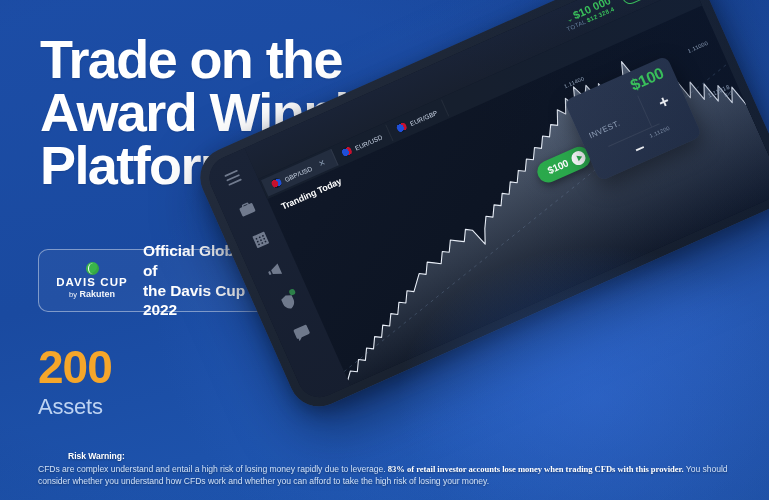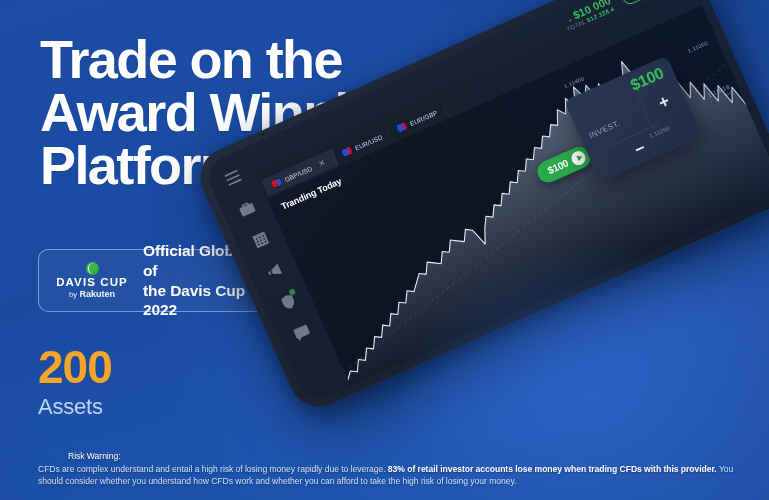--- a/index.html
+++ b/index.html
@@ -70,22 +70,22 @@
     color:#bdd3f2;font-size:22px;margin-top:4px;letter-spacing:-.2px;
   }
 
   
   .risk{
     position:absolute;left:38px;top:450px;width:712px;
     color:#cfe0f7;font-size:8.6px;line-height:1.48;
     letter-spacing:-.05px;
     text-shadow:0 1px 2px rgba(0,0,0,.35);
   }
-  .risk .rw-title{color:#ffffff;font-weight:normal;display:block;padding-left:30px;}
-  .risk b{color:#ffffff;font-weight:bold;}
+  .risk .rw-title{color:#ffffff;font-weight:bold;display:block;padding-left:30px;}
+  .risk b{color:#ffffff;font-weight:bold;font-family:Liberation Serif, serif;}
 
   
   .phone-wrap{
     position:absolute;left:262px;top:28px;width:560px;height:470px;
     transform:rotate(-24deg);
     transform-origin:50% 50%;
   }
   .phone{
     position:absolute;left:0;top:0;width:540px;height:278px;
     border-radius:30px;

